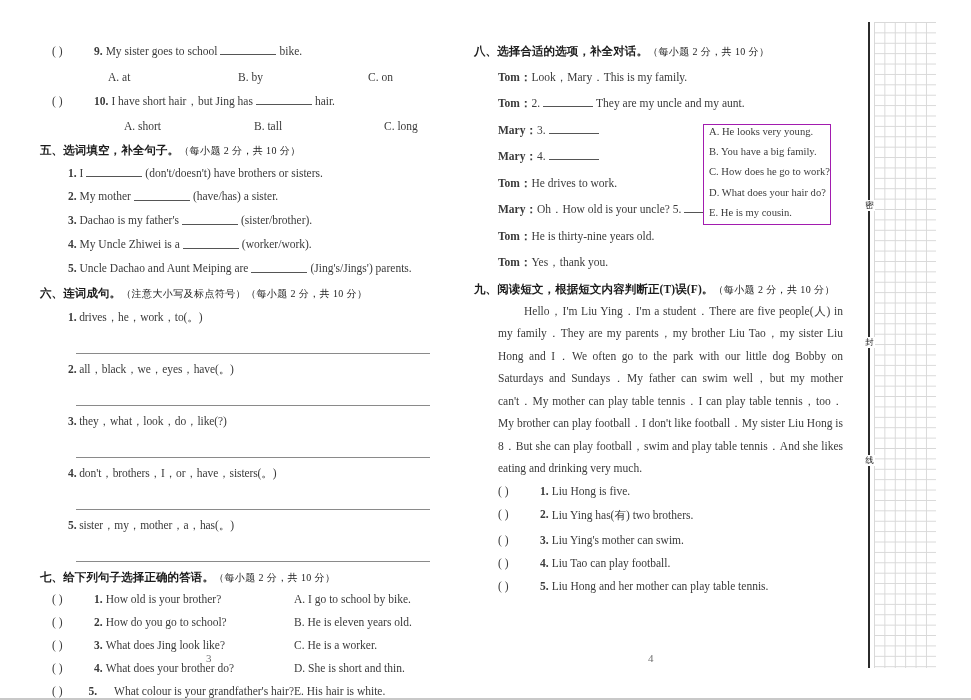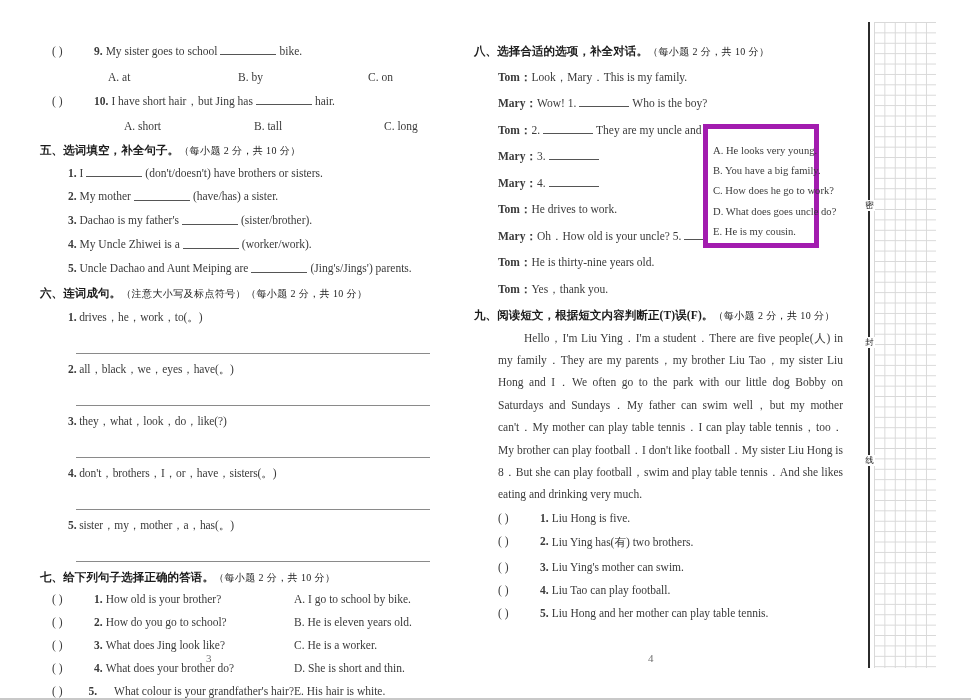--- a/index.html
+++ b/index.html
@@ -119,23 +119,23 @@
   .dlg-row {
     font-size: 11.5px;
     margin: 0 0 11.5px 10px;
     white-space: nowrap;
   }
   .spk { font-weight: bold; }
   .optbox {
     position: absolute;
     left: 243px;
     top: 124px;
-    width: 116px;
-    border: 5px solid #a21caf;
-    padding: 16px 5px 3px 5px;
+    width: 128px;
+    border: 1px solid #a21caf;
+    padding: 1px 5px 3px 5px;
     box-sizing: border-box;
     background: #fff;
   }
   .optbox div {
     font-size: 10.6px;
     line-height: 1.15;
     margin-bottom: 8px;
     white-space: nowrap;
   }
   .optbox div:last-child { margin-bottom: 2px; }
@@ -334,23 +334,20 @@
   <div class="page page-right">
 
     <div class="sec-head" style="margin:0 0 11px -14px">
       <span>八、选择合适的选项，补全对话。</span><span class="score">（每小题 2 分，共 10 分）</span>
     </div>
 
     <div class="dlg-row">
       <span class="spk">Tom：</span><span>Look，Mary．This is my family.</span>
     </div>
     <div class="dlg-row">
-      <span class="spk">Mary：</span><span>Wow!  1.</span><span class="blank b-mid"></span><span>Who is the boy?</span>
-    </div>
-    <div class="dlg-row">
       <span class="spk">Tom：</span><span>2.</span><span class="blank b-mid"></span><span>They are my uncle and my aunt.</span>
     </div>
     <div class="dlg-row">
       <span class="spk">Mary：</span><span>3.</span><span class="blank b-mid"></span>
     </div>
     <div class="dlg-row">
       <span class="spk">Mary：</span><span>4.</span><span class="blank b-mid"></span>
     </div>
     <div class="dlg-row">
       <span class="spk">Tom：</span><span>He drives to work.</span>
@@ -362,21 +359,21 @@
       <span class="spk">Tom：</span><span>He is thirty-nine years old.</span>
     </div>
     <div class="dlg-row">
       <span class="spk">Tom：</span><span>Yes，thank you.</span>
     </div>
 
     <div class="optbox">
       <div>A. He looks very young.</div>
       <div>B. You have a big family.</div>
       <div>C. How does he go to work?</div>
-      <div>D. What does goes uncle do?</div>
+      <div>D. What does your hair do?</div>
       <div>E. He is my cousin.</div>
     </div>
 
     <div class="sec-head" style="margin:6px 0 4px -14px">
       <span>九、阅读短文，根据短文内容判断正(T)误(F)。</span><span class="score">（每小题 2 分，共 10 分）</span>
     </div>
     <div class="passage"><span class="indent"></span><span>Hello，I'm Liu Ying．I'm a student．There are five people(人) in my family．They are my parents，my brother Liu Tao，my sister Liu Hong and I．We often go to the park with our little dog Bobby on Saturdays and Sundays．My father can swim well，but my mother can't．My mother can play table tennis．I can play table tennis，too．My brother can play football．I don't like football．My sister Liu Hong is 8．But she can play football，swim and play table tennis．And she likes eating and drinking very much.</span></div>
 
     <div class="tf-row">
       <span class="paren">(          )</span>

